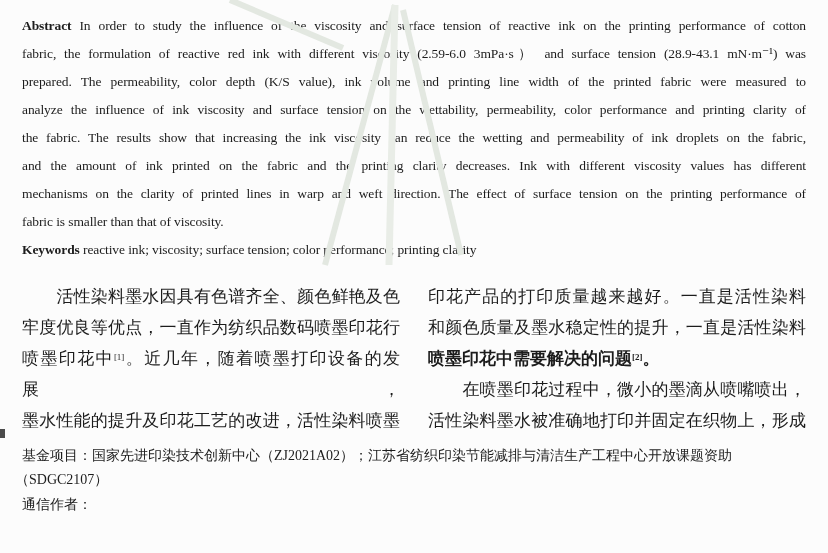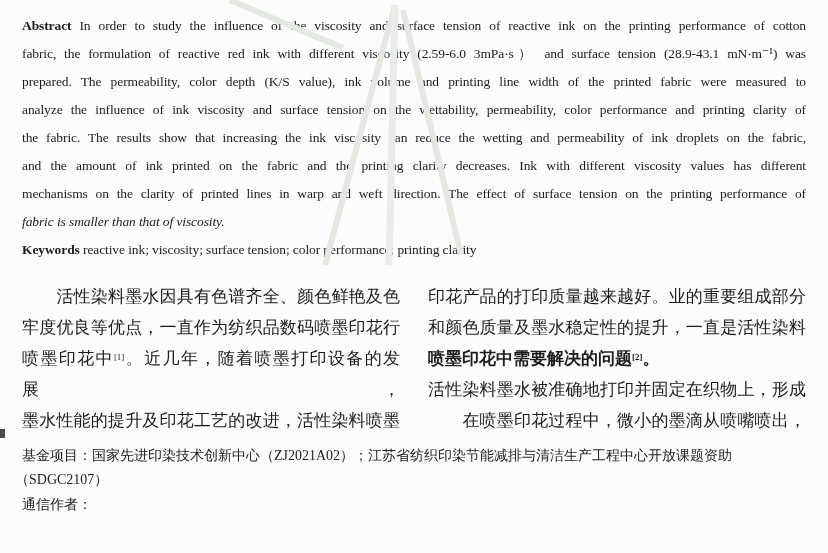--- a/index.html
+++ b/index.html
@@ -18,21 +18,21 @@
   .en{
     font-family:"Liberation Serif","DejaVu Serif",serif;
     font-size:13.5px;
     letter-spacing:-0.1px;
     line-height:28px;
   }
   .abstract .line{
     text-align:justify;
     text-align-last:justify;
   }
-  #abs-rest .line:last-child{text-align-last:left;font-style:italic;}
+  #abs-rest .line:last-child{text-align-last:left;}
   .kwline{
     text-align:left !important;
     text-align-last:left !important;
     line-height:28px;
   }
   
   .cols{
     display:flex;
     gap:28px;
     margin-top:17px;
@@ -92,25 +92,25 @@
   </div>
 
   <div class="cols">
     <div class="col col-left">
         <div class="line">　　活性染料墨水因具有色谱齐全、颜色鲜艳及色</div>
         <div class="line">牢度优良等优点，一直作为纺织品数码喷墨印花行</div>
         <div class="line">喷墨印花中<sup>[1]</sup>。近几年，随着喷墨打印设备的发展，</div>
         <div class="line">墨水性能的提升及印花工艺的改进，活性染料喷墨</div>
       </div>
     <div class="col col-right">
-        <div class="line">印花产品的打印质量越来越好。业的重要组成部分</div>
+        <div class="line">印花产品的打印质量越来越好。一直是活性染料</div>
         <div class="line">和颜色质量及墨水稳定性的提升，一直是活性染料</div>
         <div class="line">喷墨印花中需要解决的问题<sup>[2]</sup>。</div>
+        <div class="line">　　在喷墨印花过程中，微小的墨滴从喷嘴喷出，</div>
         <div class="line">活性染料墨水被准确地打印并固定在织物上，形成</div>
-        <div class="line">　　在喷墨印花过程中，微小的墨滴从喷嘴喷出，</div>
       </div>
   </div>
 
   <div class="notes">
       <div class="note"><b>基金项目：</b><span>国家先进印染技术创新中心（ZJ2021A02）；江苏省纺织印染节能减排与清洁生产工程中心开放课题资助</span></div>
       <div class="note hang"><span>（SDGC2107）</span></div>
       <div class="note"><b>通信作者：</b></div>
     </div>
 
   <div class="artifact"></div>

